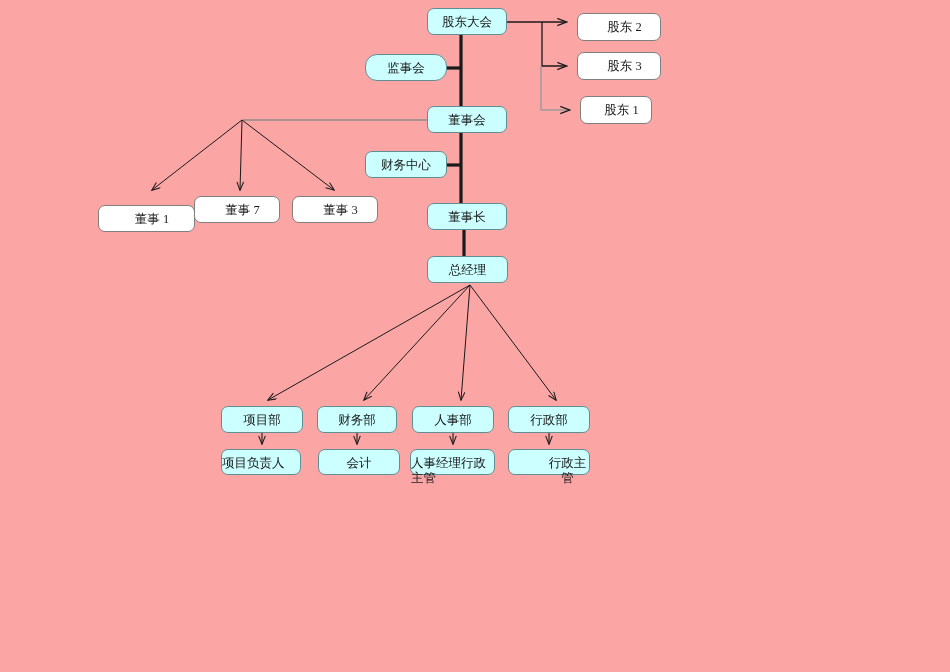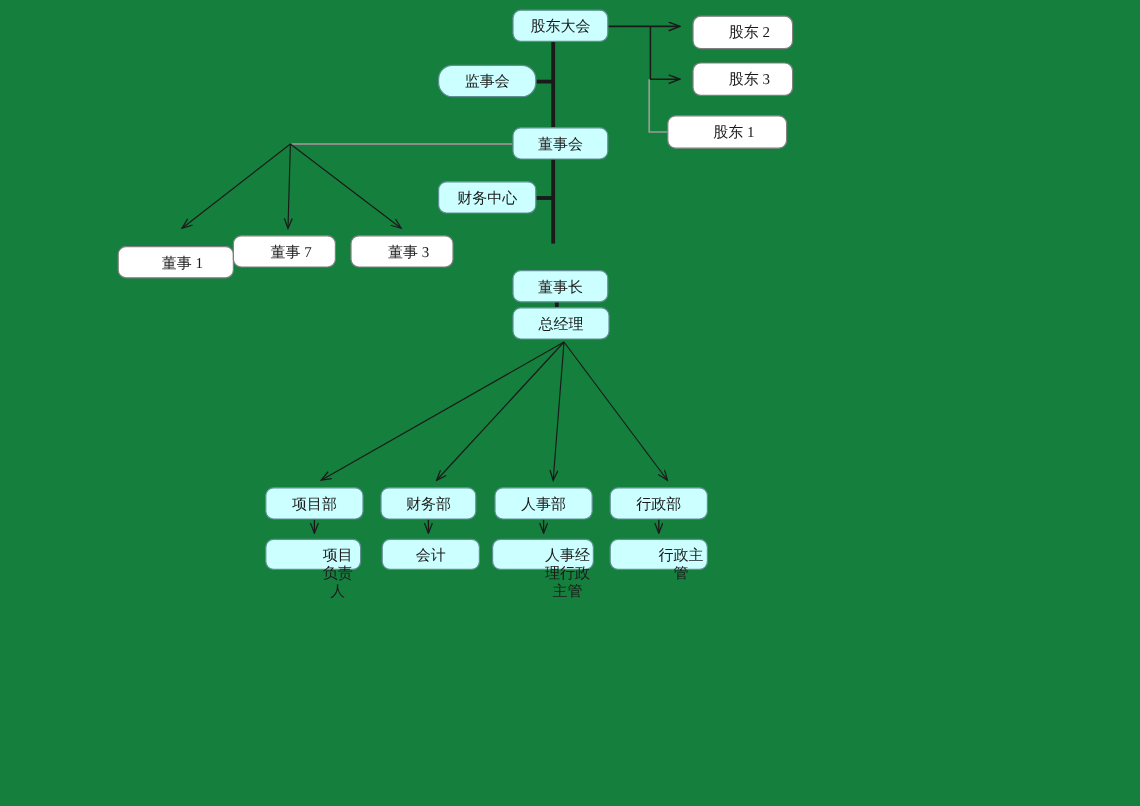--- a/index.html
+++ b/index.html
@@ -8,21 +8,21 @@
     padding: 0;
     background: #ffffff;
   }
   body {
     font-family: "Liberation Serif", "DejaVu Serif", serif;
   }
   #canvas {
     position: relative;
     width: 950px;
     height: 672px;
-    background: #15803d;
+    background: #fca5a5;
     overflow: hidden;
   }
   #edges {
     position: absolute;
     left: 0;
     top: 0;
     width: 950px;
     height: 672px;
     pointer-events: none;
   }
@@ -61,22 +61,21 @@
   .node.left {
     display: block;
     padding-top: 6px;
     padding-left: 11px;
   }
   .node.left .lbl {
     text-align: center;
   }
   
   .node.overflow .lbl {
-    text-align: center;
-    margin-left: 41px;
+    text-align: left;
   }
 </style>
 </head>
 <body>
 
 <div id="canvas">
 
   <svg id="edges" viewBox="0 0 950 672" xmlns="http://www.w3.org/2000/svg">
     <defs>
       <marker id="ah-dark" markerWidth="11" markerHeight="11" refX="9.4" refY="4.0" orient="auto" markerUnits="userSpaceOnUse">
@@ -141,33 +140,33 @@
       </div>
       <div class="node cyan center" style="left: 365px; top: 54px; width: 82px; height: 27px; border-radius: 12px;">
         <span class="lbl">监事会</span>
       </div>
       <div class="node cyan center" style="left: 427px; top: 106px; width: 80px; height: 27px;">
         <span class="lbl">董事会</span>
       </div>
       <div class="node cyan center" style="left: 365px; top: 151px; width: 82px; height: 27px;">
         <span class="lbl">财务中心</span>
       </div>
-      <div class="node cyan center" style="left: 427px; top: 203px; width: 80px; height: 27px; margin-top: 22px;">
+      <div class="node cyan center" style="left: 427px; top: 203px; width: 80px; height: 27px;">
         <span class="lbl">董事长</span>
       </div>
       <div class="node cyan center" style="left: 427px; top: 256px; width: 81px; height: 27px;">
         <span class="lbl">总经理</span>
       </div>
       <div class="node white left" style="left: 577px; top: 13px; width: 84px; height: 28px;">
         <span class="lbl">股东 2</span>
       </div>
       <div class="node white left" style="left: 577px; top: 52px; width: 84px; height: 28px;">
         <span class="lbl">股东 3</span>
       </div>
-      <div class="node white left" style="left: 556px; top: 96px; width: 100px; height: 28px;">
+      <div class="node white left" style="left: 580px; top: 96px; width: 72px; height: 28px;">
         <span class="lbl">股东 1</span>
       </div>
       <div class="node white left" style="left: 98px; top: 205px; width: 97px; height: 27px;">
         <span class="lbl">董事 1</span>
       </div>
       <div class="node white left" style="left: 194px; top: 196px; width: 86px; height: 27px;">
         <span class="lbl">董事 7</span>
       </div>
       <div class="node white left" style="left: 292px; top: 196px; width: 86px; height: 27px;">
         <span class="lbl">董事 3</span>

